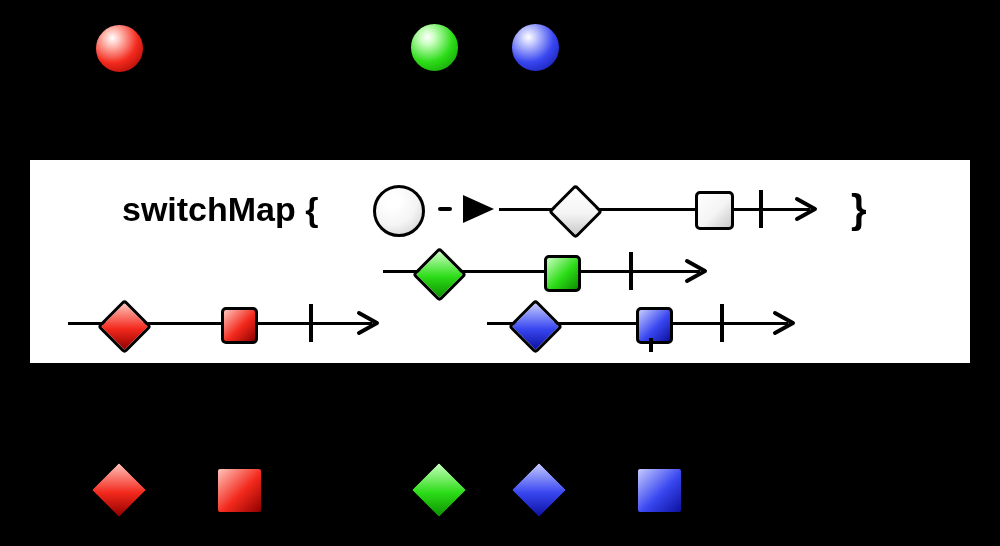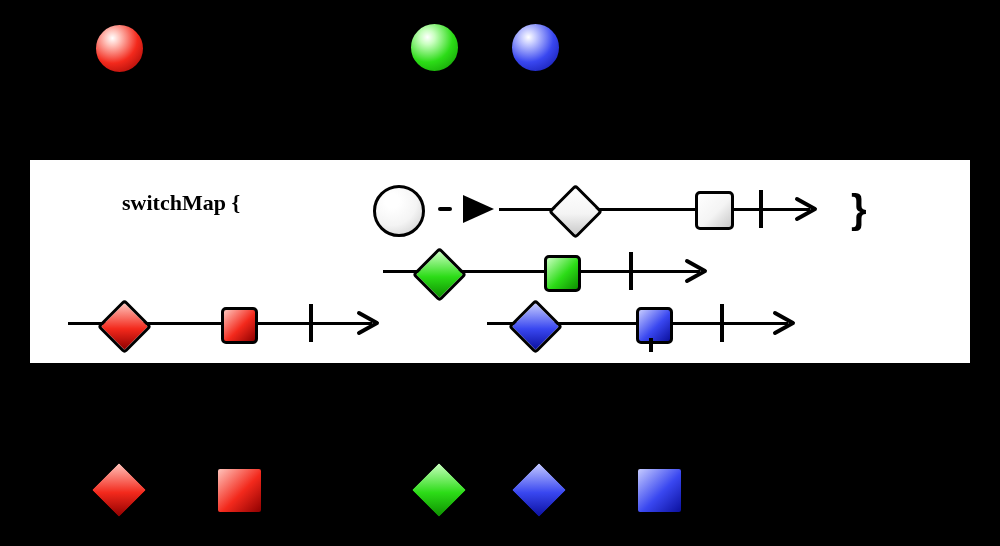--- a/index.html
+++ b/index.html
@@ -30,21 +30,21 @@
   .dash    { background: #000; height: 4px; border-radius: 2px; }
   .stub    { background: #000; width: 4px; }
   .tri     { width: 0; height: 0; border-style: solid; border-color: transparent; }
   .label {
     position: absolute;
     font-weight: bold;
     color: #000;
     line-height: 1;
     white-space: nowrap;
   }
-  #op-label    { left: 122px; top: 192px; font-size: 22px; font-family: Liberation Serif, serif; }
+  #op-label    { left: 122px; top: 192px; font-size: 34px; }
   #close-brace { left: 851px; top: 189px; font-size: 40px; }
 </style>
 </head>
 <body>
 
 <div id="canvas">
   <div class="panel"></div>
   <div class="label" id="op-label">switchMap {</div>
   <div class="label" id="close-brace">}</div>
 <div class="el circle" style="left: 92.5px; top: 21.5px; width: 47px; height: 47px; background: radial-gradient(circle at 35% 28%, rgb(255, 255, 255) 0%, rgb(255, 196, 188) 16%, rgb(243, 41, 28) 55%, rgb(143, 0, 0) 100%);"></div>

